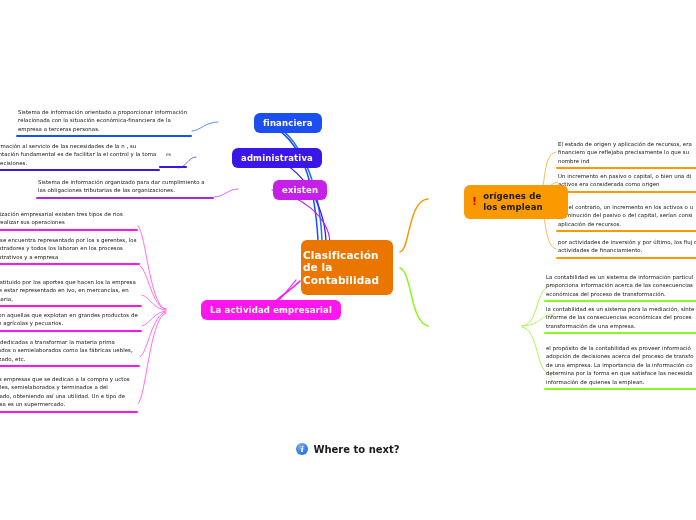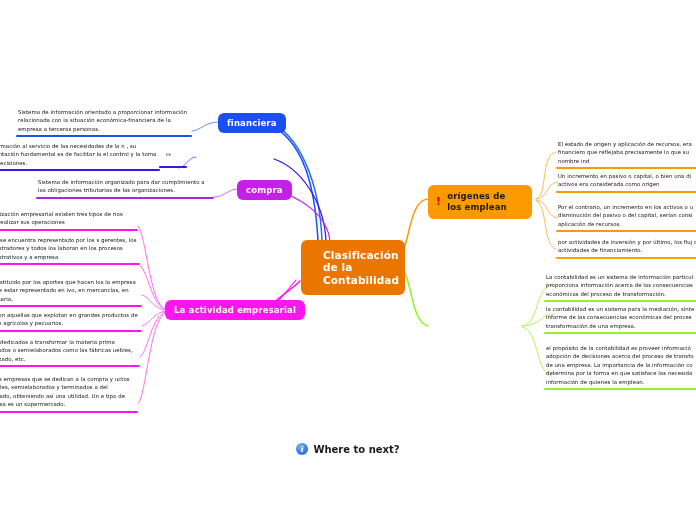--- a/index.html
+++ b/index.html
@@ -32,32 +32,33 @@
     box-sizing: border-box;
     border-radius: 6px;
     font-weight: bold;
     color: #ffffff;
     display: flex;
     align-items: center;
     line-height: 1.18;
     z-index: 5;
   }
   .node-center {
-    width: 104px;
-    padding: 9px 22px;
+    width: 92px;
+    padding: 9px 2px;
     background: #ea7600;
     font-size: 10.5px;
     color: #ffffff;
     letter-spacing: .1px;
   }
   .node-sm {
     padding: 5px 9px;
     font-size: 8.5px;
     letter-spacing: .15px;
     justify-content: center;
+    margin-left: 36px;
   }
   .n-financiera    { background: #1b4ff0; }
   .n-administrativa{ background: #3a16e8; }
   .n-fiscal        { background: #c620e8; }
   .n-actividad     { background: #ff16ef; }
   .n-origenes {
     background: #fb9900;
     color: #1a1a1a;
     justify-content: flex-start;
     padding: 6px 10px 6px 8px;
@@ -190,23 +191,26 @@
   </svg>
 
   <div class="node node-center" style="left:301px; top:240px;">
     <span>Clasificación de la Contabilidad</span>
   </div>
 
   <div class="node node-sm n-financiera" style="left:218px; top:113px;">
     <span>financiera</span>
   </div>
 
+  <div class="node node-sm n-administrativa" style="left:196px; top:148px;">
+    <span>administrativa</span>
+  </div>
 
   <div class="node node-sm n-fiscal" style="left:237px; top:180px;">
-    <span>compra</span>
+    <span>existen</span>
   </div>
 
   <div class="node node-sm n-actividad" style="left:165px; top:300px;">
     <span>La actividad empresarial</span>
   </div>
 
   <div class="lbl-es" style="left:166px; top:152px;">es</div>
 
   <div class="node node-sm n-origenes" style="left:428px; top:185px;">
     <span class="bang">!</span>

